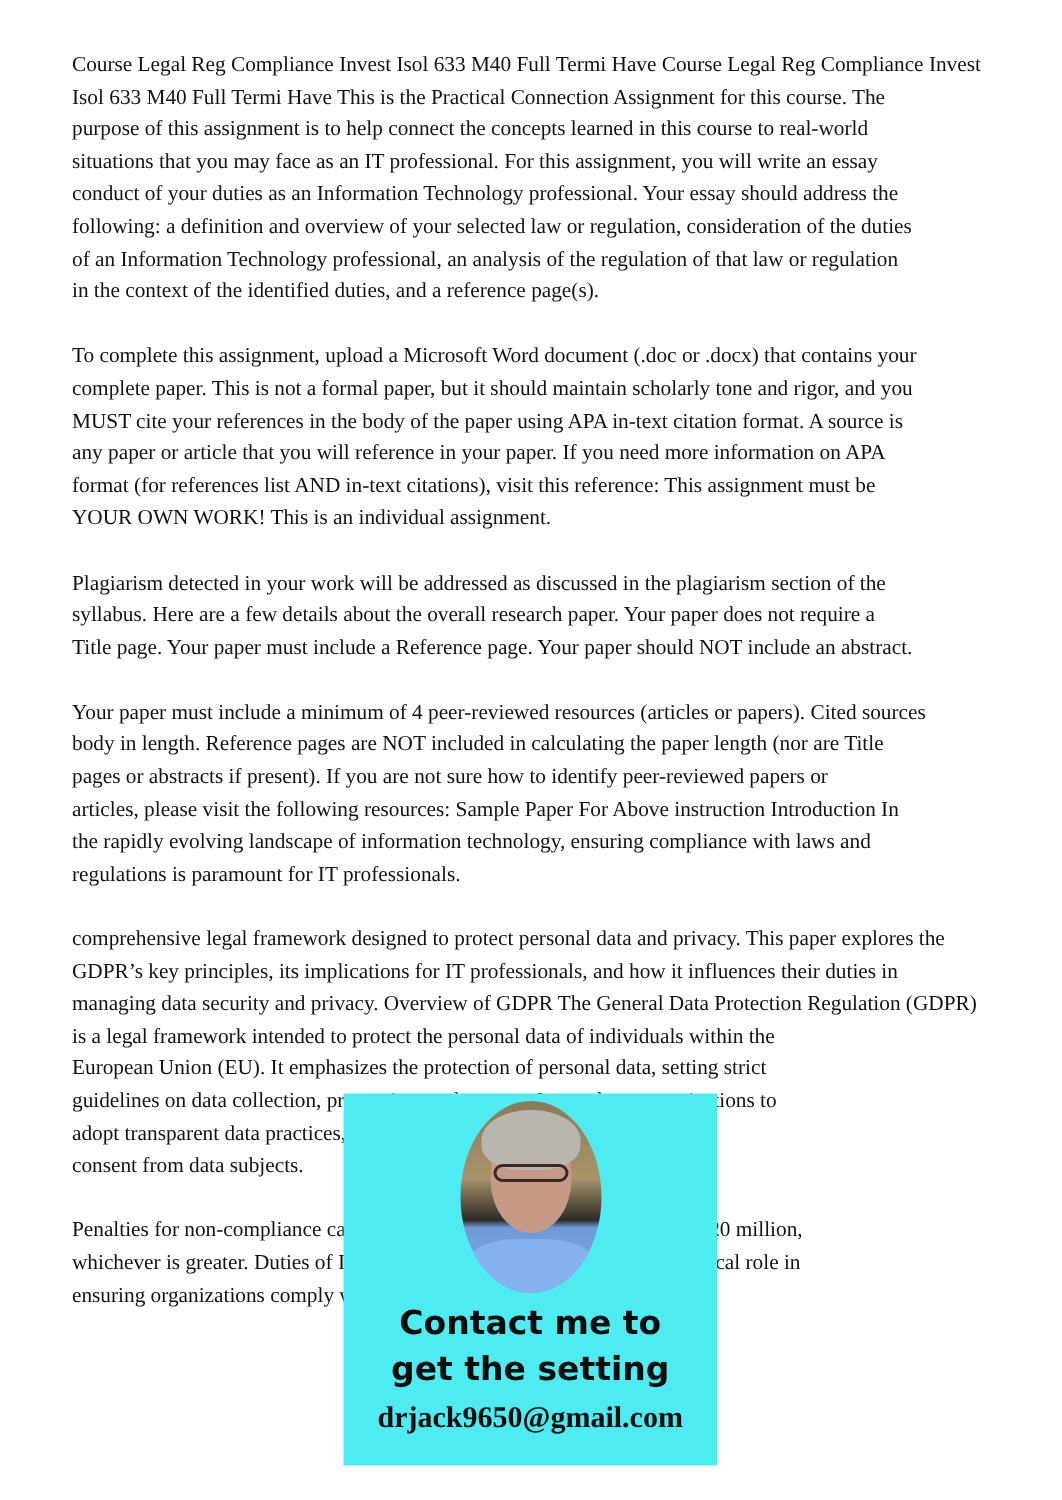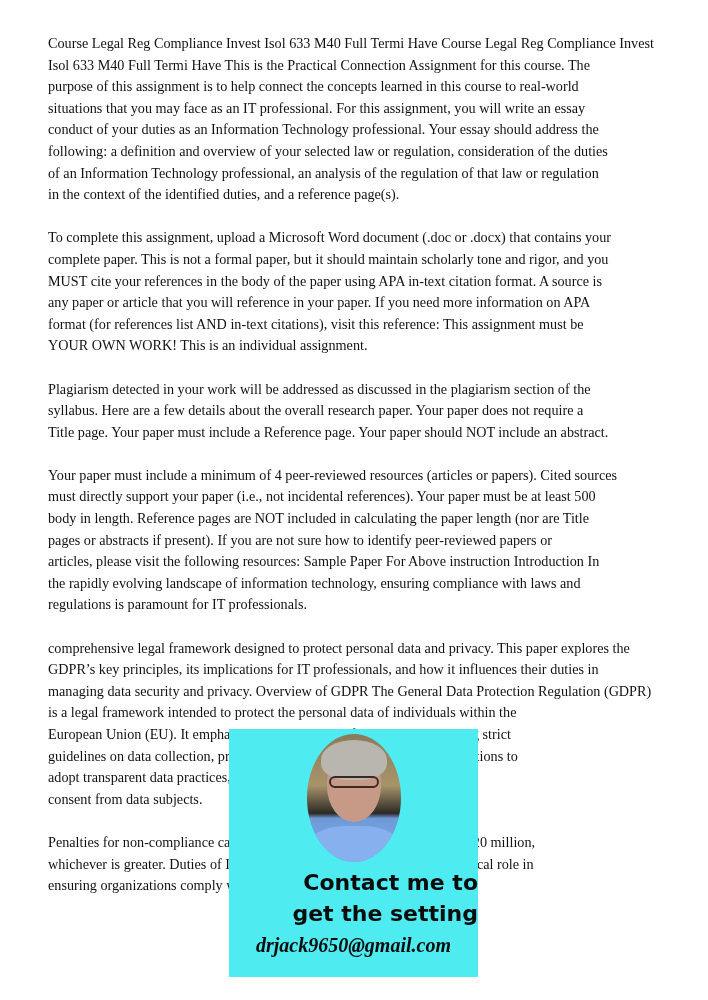--- a/index.html
+++ b/index.html
@@ -30,28 +30,28 @@
   }
   .photo .glasses {
     position: absolute; left: 22px; top: 42px; width: 50px; height: 12px;
     border: 2px solid #3a2a24; border-radius: 6px; box-sizing: border-box;
   }
   .photo .shirt {
     position: absolute; left: 4px; top: 92px; width: 86px; height: 40px;
     border-radius: 40% 40% 0 0; background: #86b0ee;
   }
   .promo-title {
-    position: absolute; left: 0; top: 138px; width: 249px; text-align: right;
+    position: absolute; left: 0; top: 138px; width: 249px; text-align: center;
     font-family: "DejaVu Sans", "Liberation Sans", sans-serif; font-weight: bold;
     font-size: 22px; line-height: 31px; color: #0c0c0c;
   }
   .promo-email {
     position: absolute; left: 0; top: 203px; width: 249px; text-align: center;
     font-family: "Liberation Serif", "DejaVu Serif", serif; font-weight: bold;
-    font-size: 20px; line-height: 26px; color: #0c0c0c; font-style: italic;
+    font-size: 20px; line-height: 26px; color: #0c0c0c;
   }
 </style>
 </head>
 <body>
 
 <div class="page">
   <p class="para">
     <span class="line">Course Legal Reg Compliance Invest Isol 633 M40 Full Termi Have Course Legal Reg Compliance Invest</span>
     <span class="line">Isol 633 M40 Full Termi Have This is the Practical Connection Assignment for this course. The</span>
     <span class="line">purpose of this assignment is to help connect the concepts learned in this course to real-world</span>
@@ -69,21 +69,20 @@
     <span class="line">format (for references list AND in-text citations), visit this reference: This assignment must be</span>
     <span class="line">YOUR OWN WORK! This is an individual assignment.</span>
   </p>
   <p class="para">
     <span class="line">Plagiarism detected in your work will be addressed as discussed in the plagiarism section of the</span>
     <span class="line">syllabus. Here are a few details about the overall research paper. Your paper does not require a</span>
     <span class="line">Title page. Your paper must include a Reference page. Your paper should NOT include an abstract.</span>
   </p>
   <p class="para">
     <span class="line">Your paper must include a minimum of 4 peer-reviewed resources (articles or papers). Cited sources</span>
-    <span class="line">must directly support your paper (i.e., not incidental references). Your paper must be at least 500</span>
     <span class="line">body in length. Reference pages are NOT included in calculating the paper length (nor are Title</span>
     <span class="line">pages or abstracts if present). If you are not sure how to identify peer-reviewed papers or</span>
     <span class="line">articles, please visit the following resources: Sample Paper For Above instruction Introduction In</span>
     <span class="line">the rapidly evolving landscape of information technology, ensuring compliance with laws and</span>
     <span class="line">regulations is paramount for IT professionals.</span>
   </p>
   <p class="para">
     <span class="line">comprehensive legal framework designed to protect personal data and privacy. This paper explores the</span>
     <span class="line">GDPR’s key principles, its implications for IT professionals, and how it influences their duties in</span>
     <span class="line">managing data security and privacy. Overview of GDPR The General Data Protection Regulation (GDPR)</span>

